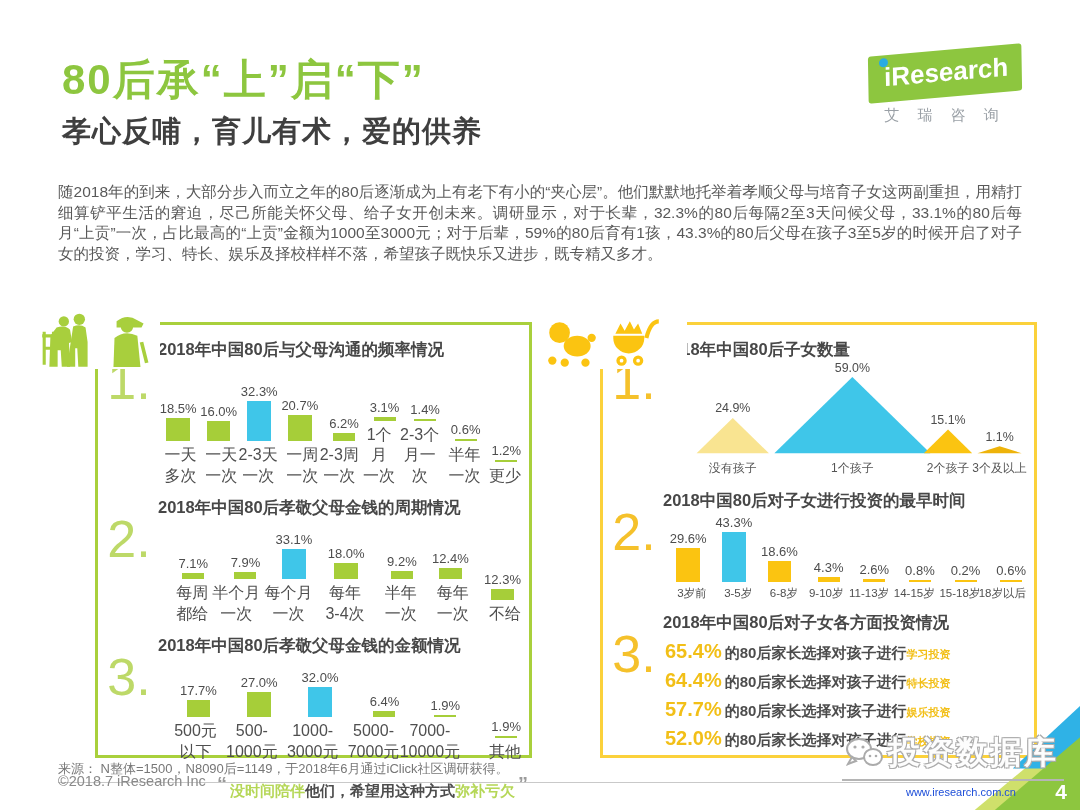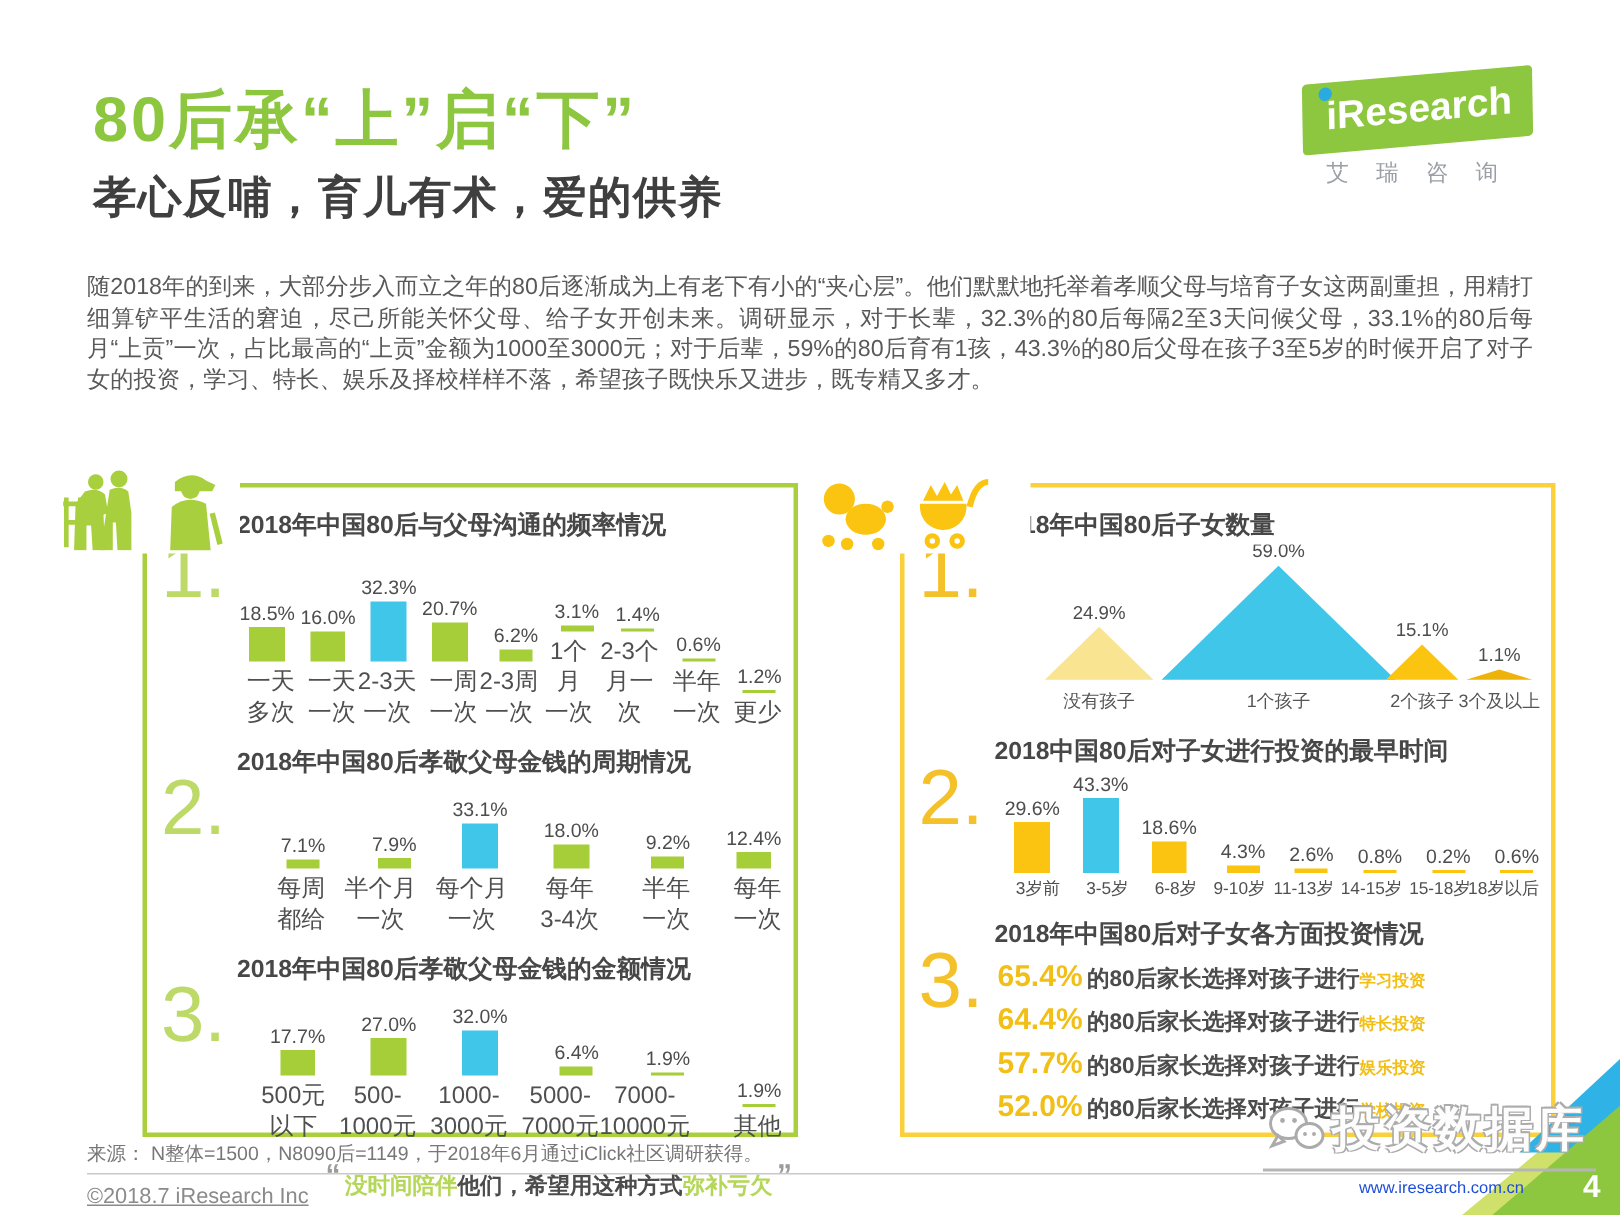--- a/index.html
+++ b/index.html
@@ -59,21 +59,21 @@
   .qseg.dark{color:#4c4c4c;}
   .qseg.green{color:#b5d757;}
   
   .invest-line{margin:6px 0 0 4px;white-space:nowrap;}
   .ipct{font-size:20px;font-weight:bold;color:#f2bf17;margin-right:3px;}
   .imid{font-size:15px;font-weight:bold;color:#4c4c4c;}
   .itail{font-size:11px;font-weight:bold;color:#f2bf17;margin-top:28px;}
   
   .source{position:absolute;left:58px;top:760px;font-size:13px;color:#777;}
   .divider{position:absolute;left:58px;top:782px;width:964px;border-top:1px solid #c9c9c9;}
-  .copyright{position:absolute;left:58px;top:790px;font-size:14.5px;color:#8a8a8a;text-decoration:underline;}
+  .copyright{position:absolute;left:58px;top:773px;font-size:14.5px;color:#8a8a8a;}
   .website{position:absolute;right:64px;top:786px;font-size:11px;color:#1d4ed8;z-index:8;text-align:right;}
   .watermark{position:absolute;right:16px;top:731px;display:flex;align-items:center;gap:4px;
              border-bottom:2px solid #b5b5b5;padding:0 6px 4px 2px;z-index:9;}
   .wm-text{font-size:32px;font-weight:bold;letter-spacing:2px;color:#fdfdfd;
            text-shadow:-1px -1px 0 #acacac,1px -1px 0 #acacac,-1px 1px 0 #acacac,1px 1px 0 #acacac;}
   
   .corner{position:absolute;right:0;bottom:0;width:112px;height:104px;z-index:5;}
   .tri{position:absolute;left:0;top:0;width:100%;height:100%;}
   .tri.light{background:#cfe06b;clip-path:polygon(100% 16%,6% 100%,100% 100%);}
   .tri.blue{background:#2fb2e6;clip-path:polygon(100% 0,40% 60%,100% 60%);}
@@ -244,20 +244,27 @@
                 <div class="bar-label">半年
 一次</div>
               </div>
               <div class="bar-item">
                 <div class="bar-stack">
                   <div class="bar-val">12.4%</div>
                   <div class="bar" style="height: 11px; background: rgb(166, 206, 57);"></div>
                 </div>
                 <div class="bar-label">每年
 一次</div>
+              </div>
+              <div class="bar-item">
+                <div class="bar-stack">
+                  <div class="bar-val">12.3%</div>
+                  <div class="bar" style="height: 11px; background: rgb(166, 206, 57);"></div>
+                </div>
+                <div class="bar-label">不给</div>
               </div>
             </div>
         </div>
       </div>
       <div class="crow">
         <div class="num">3.</div>
         <div class="cbody">
           <div class="ctitle">2018年中国80后孝敬父母金钱的金额情况</div>
           <div class="bars">
               <div class="bar-item">

